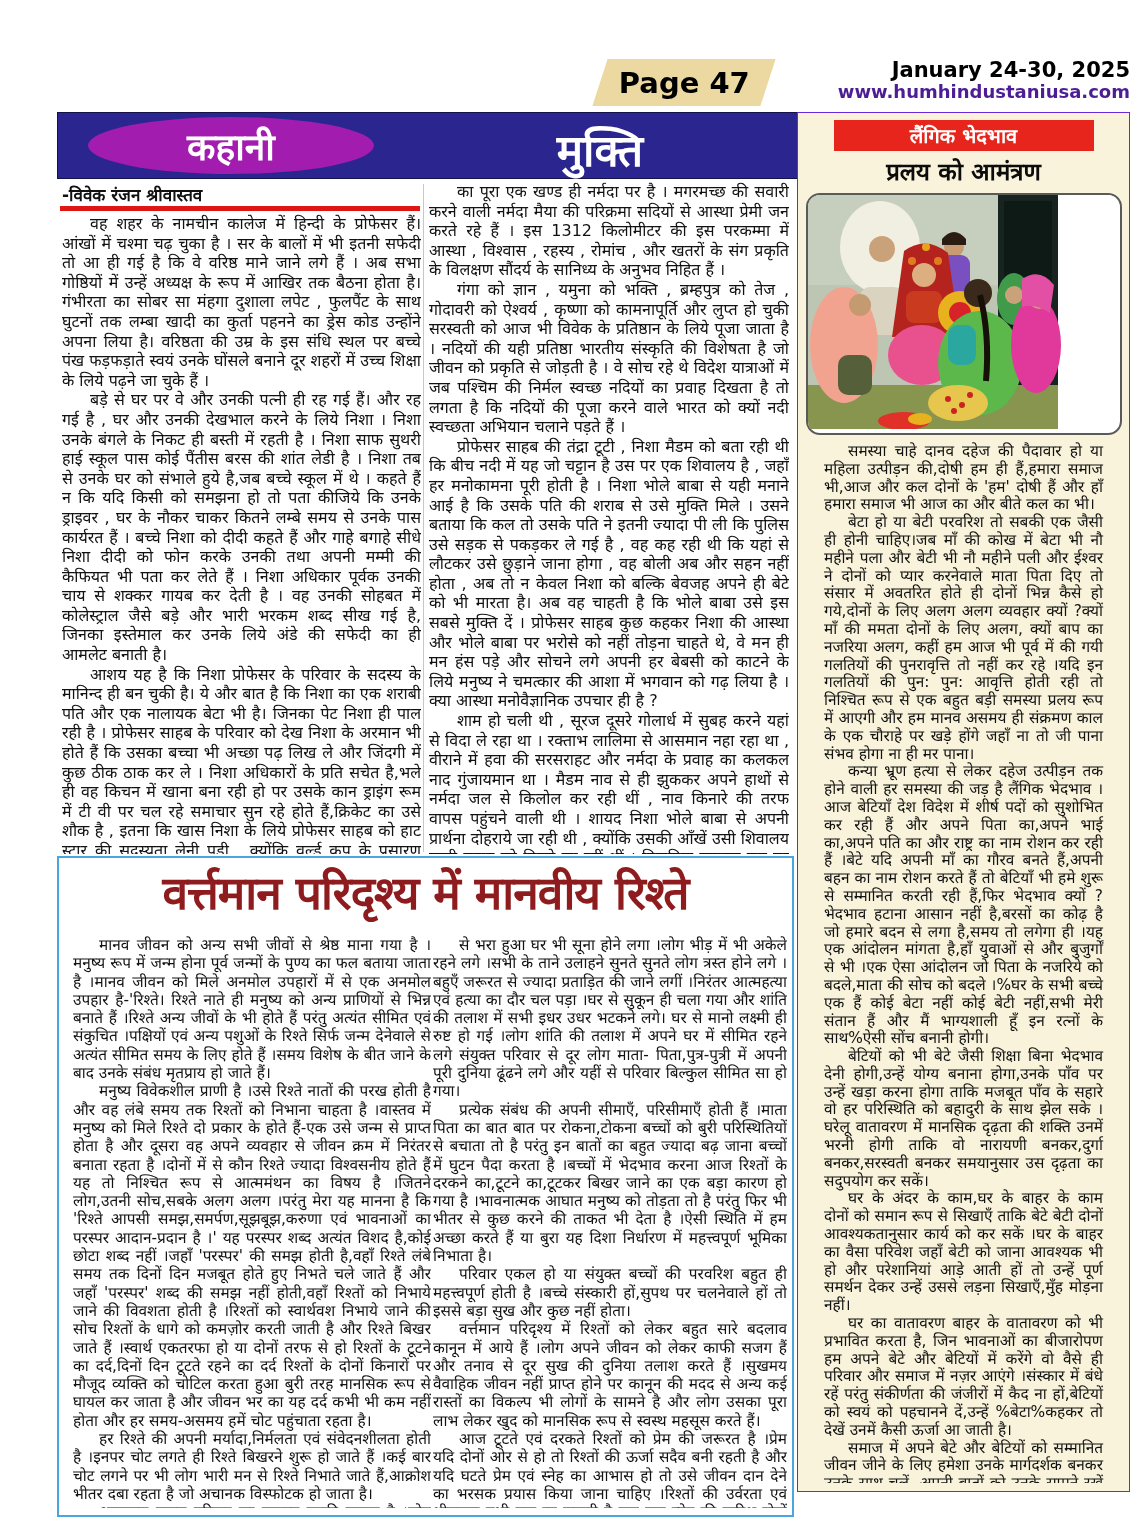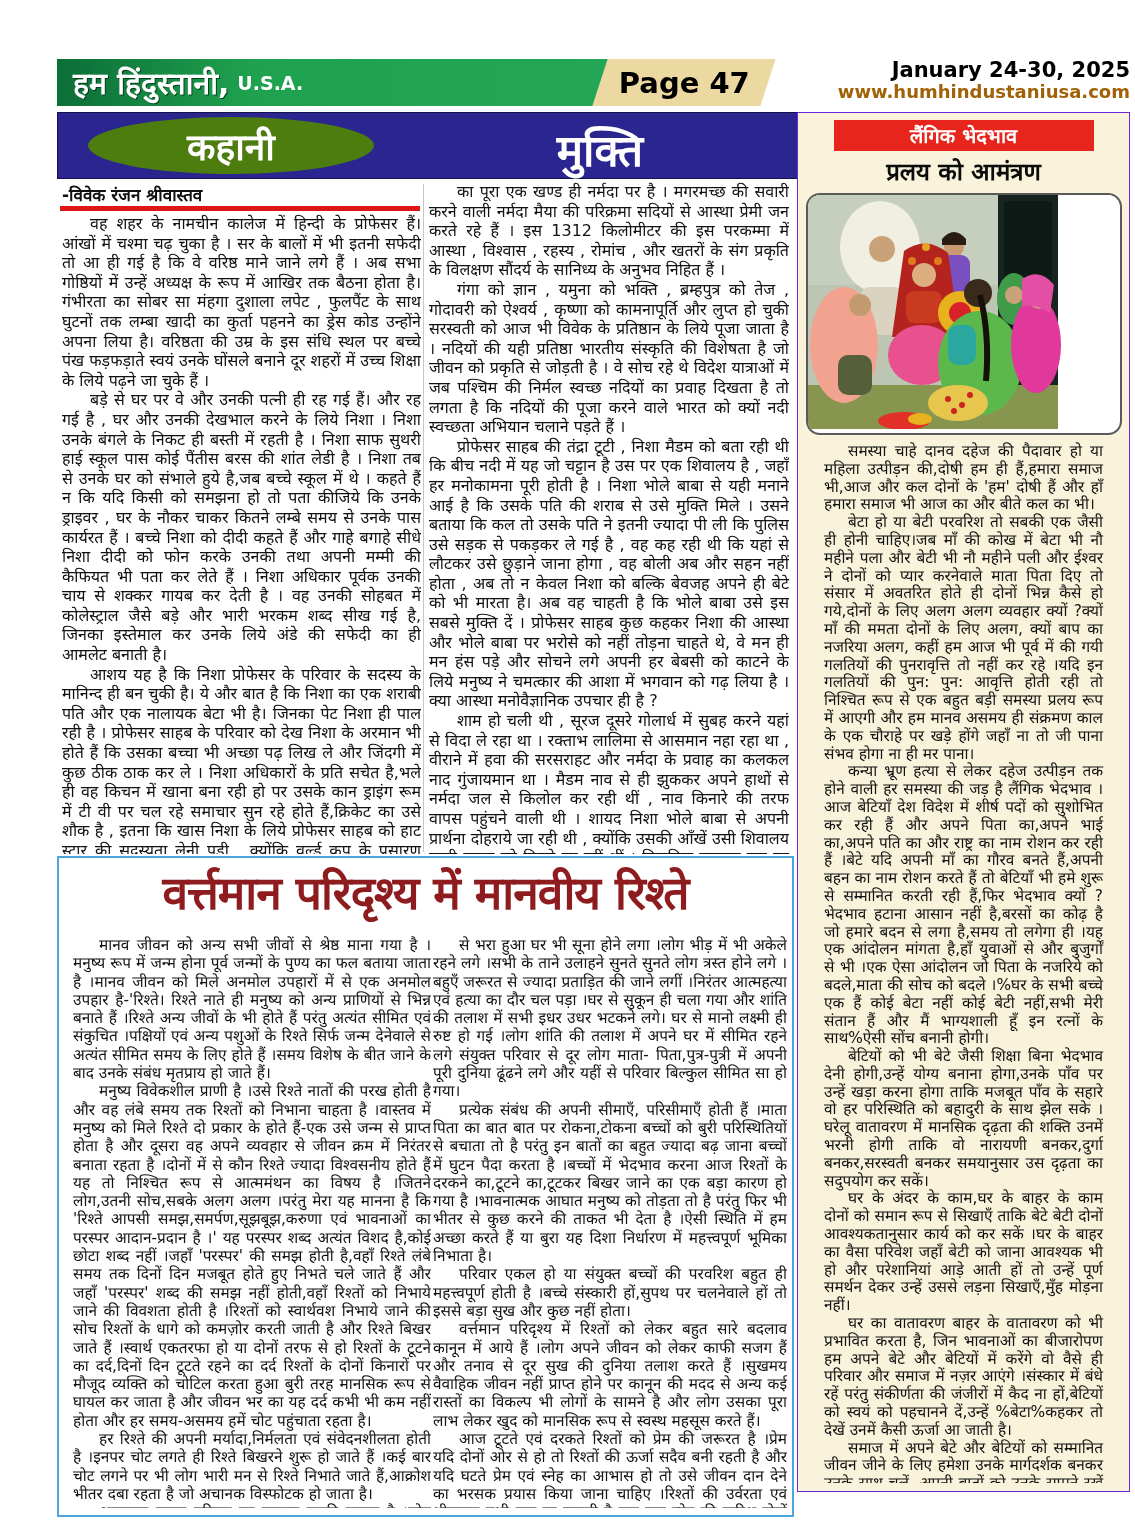--- a/index.html
+++ b/index.html
@@ -11,25 +11,25 @@
   .logo-bar{left:57px;top:59px;width:566px;height:47px;
     background:linear-gradient(90deg,#0c6e37 0%,#1fa24f 35%,#23a757 100%);
     display:flex;align-items:center;padding-left:16px;box-sizing:border-box;}
   .logo-main{color:#fff;font-weight:bold;font-size:30px;text-shadow:1px 1px 0 #05401e;}
   .logo-suffix{color:#fff;font-weight:bold;font-size:19px;margin-left:8px;}
   .page-panel{left:600px;top:59px;width:168px;height:47px;background:#ecd9a1;
     transform:skewX(-18deg);display:flex;align-items:center;justify-content:center;}
   .page-panel span{transform:skewX(18deg);font-weight:bold;font-size:29px;color:#000;}
   .mast-right{left:818px;top:58px;width:312px;text-align:right;line-height:1.15;}
   .mast-date{color:#000000;font-weight:bold;font-size:21px;}
-  .mast-site{color:#a16207;font-weight:bold;font-size:18px;text-decoration:none;display:block;}
+  .mast-site{color:#4c1d95;font-weight:bold;font-size:18px;text-decoration:none;display:block;}
 
   
   .band{left:57px;top:112px;width:746px;height:67px;background:#2b2590;border:1px solid #15114d;box-sizing:border-box;}
-  .kicker-oval{position:absolute;left:30px;top:4px;width:286px;height:57px;background:#4d7c0f;
+  .kicker-oval{position:absolute;left:30px;top:4px;width:286px;height:57px;background:#a21caf;
     border-radius:50%;display:flex;align-items:center;justify-content:center;}
   .kicker-oval span{color:#fff;font-weight:bold;font-size:37px;}
   .story-title{position:absolute;left:392px;top:6px;width:300px;text-align:center;
     color:#fff;font-weight:bold;font-size:44px;}
 
   .author{left:62px;top:183px;width:358px;font-weight:bold;font-size:17px;}
   .red-rule{left:60px;top:206px;width:360px;height:5px;background:#e01616;}
 
   
   .story-col{font-size:16px;line-height:19.6px;text-align:justify;overflow:hidden;}
@@ -57,24 +57,20 @@
   .sb-figure{margin:6px auto 4px;width:312px;height:238px;border:2px solid #5a5a5a;
     border-radius:14px;overflow:hidden;background:#fff;}
   .sb-text{padding:4px 26px 0;font-size:15.4px;line-height:17.8px;text-align:justify;overflow:hidden;height:1040px;}
   .sb-text p{margin:0;text-indent:24px;}
 </style>
 </head>
 <body>
 
 <div class="page">
 
-  <div class="abs logo-bar">
-    <span class="logo-main">हम हिंदुस्तानी,</span>
-    <span class="logo-suffix">U.S.A.</span>
-  </div>
   <div class="abs page-panel">
     <span>Page 47</span>
   </div>
   <div class="abs mast-right">
     <span class="mast-date">January 24-30, 2025</span>
     <a class="mast-site" href="#">www.humhindustaniusa.com</a>
   </div>
 
   <div class="abs band">
     <div class="kicker-oval">

